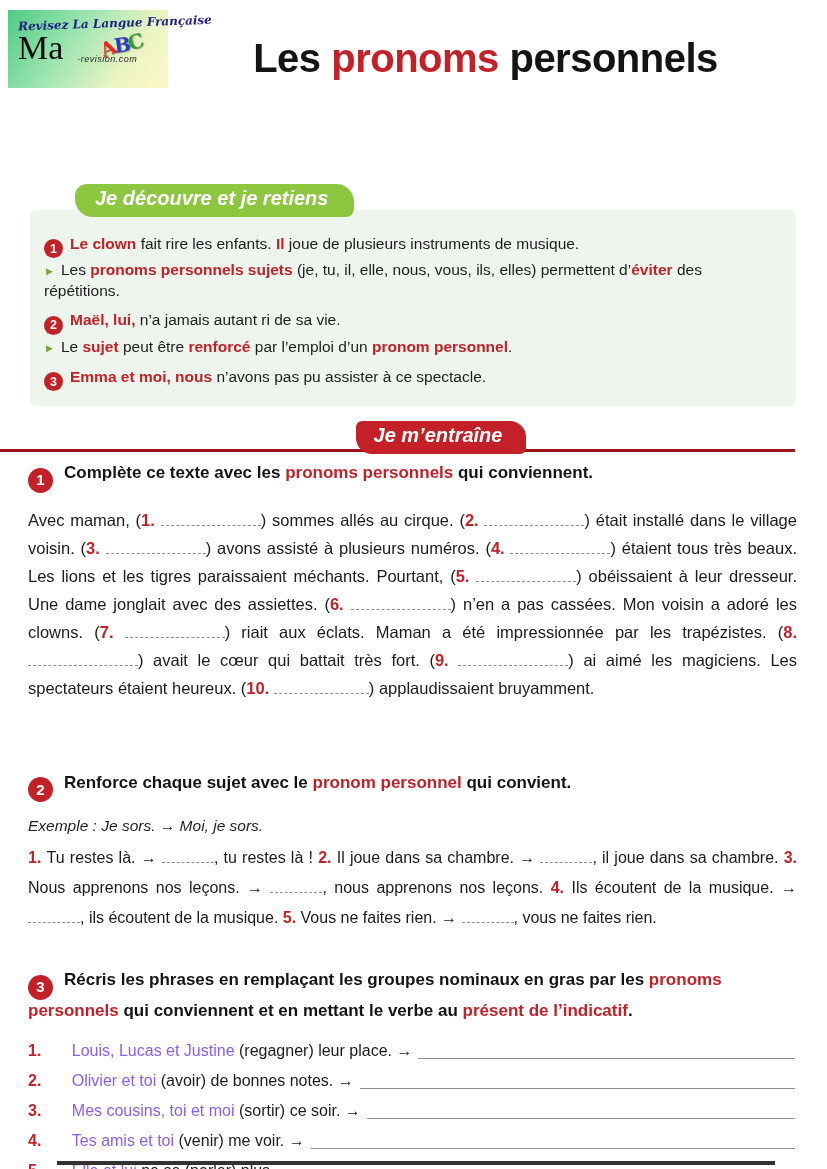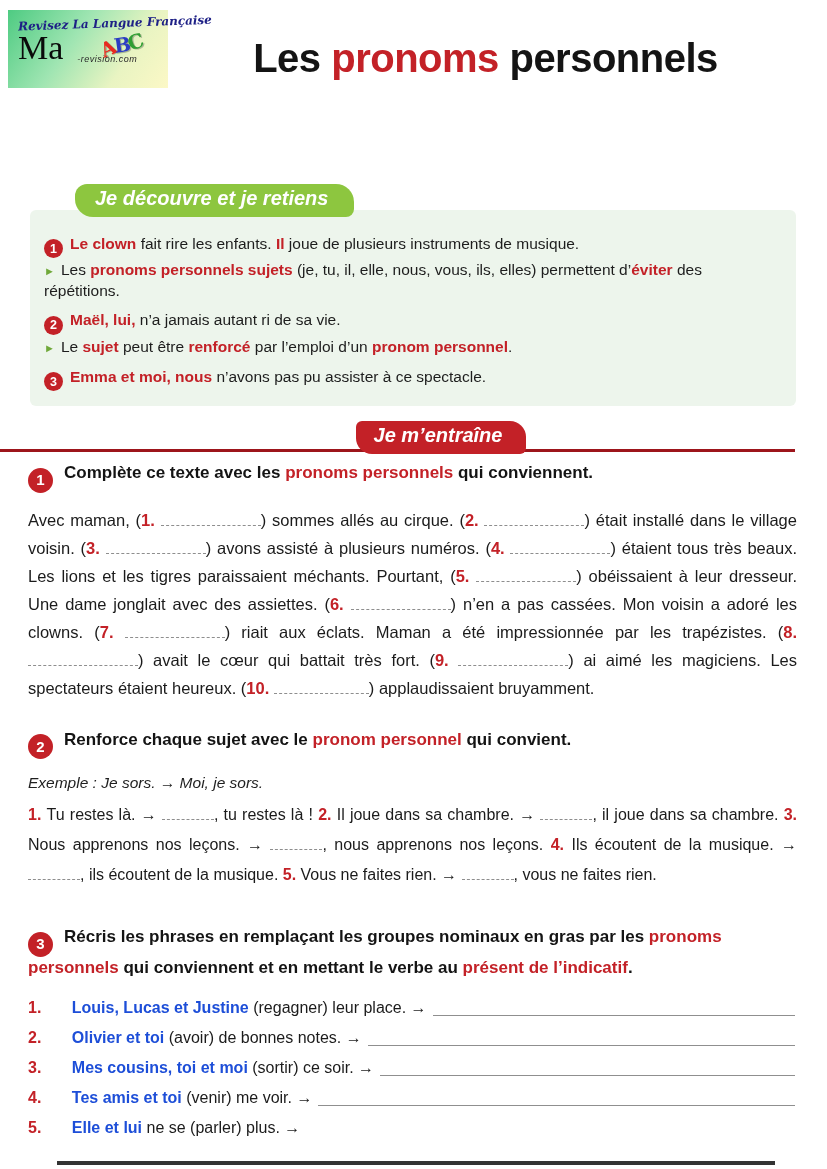--- a/index.html
+++ b/index.html
@@ -69,23 +69,23 @@
   .content{padding:0 30px 0 28px;}
   .ex-head{margin-top:10px;font-size:17px;font-weight:bold;color:#141414;line-height:22px;}
   .num-badge{
     display:inline-flex;width:25px;height:25px;border-radius:50%;background:var(--red);
     color:#fff;font-size:15px;font-weight:bold;align-items:center;justify-content:center;
     margin-right:11px;vertical-align:-7px;
   }
   .ex-body{margin-top:13px;font-size:16.5px;line-height:28px;text-align:justify;color:#1b1b1b;}
   .seg-red{color:var(--red);font-weight:bold;}
   .seg-rednum{color:var(--red);font-weight:bold;}
-  .seg-bold{font-weight:bold;color:#1d4ed8;padding-left:26px;}
+  .seg-bold{font-weight:normal;color:#8b5cf6;padding-left:26px;}
   .seg-blank{display:inline-block;border-bottom:1.5px dashed #8e8e8e;height:12px;}
-  .ex2-head{margin-top:27px;}
+  .ex2-head{margin-top:70px;}
   .example{margin-top:15px;font-style:italic;font-size:15.5px;color:#1f1f1f;}
   .ex2-body{margin-top:8px;font-size:16px;line-height:30px;text-align:justify;}
   .ex3-head{margin-top:36px;}
   .ex3-items{margin-top:14px;}
   .ex3-row{display:flex;align-items:flex-end;font-size:16px;line-height:30px;color:#1b1b1b;}
   .ex3-row .row-text{white-space:nowrap;}
   .seg-fill{flex:1;border-bottom:1.5px solid #8f8f8f;margin:0 2px 7px 6px;min-width:60px;}
   .scan-bar{position:absolute;left:57px;top:1161px;width:718px;height:4px;background:#333;}
 </style>
 </head>

